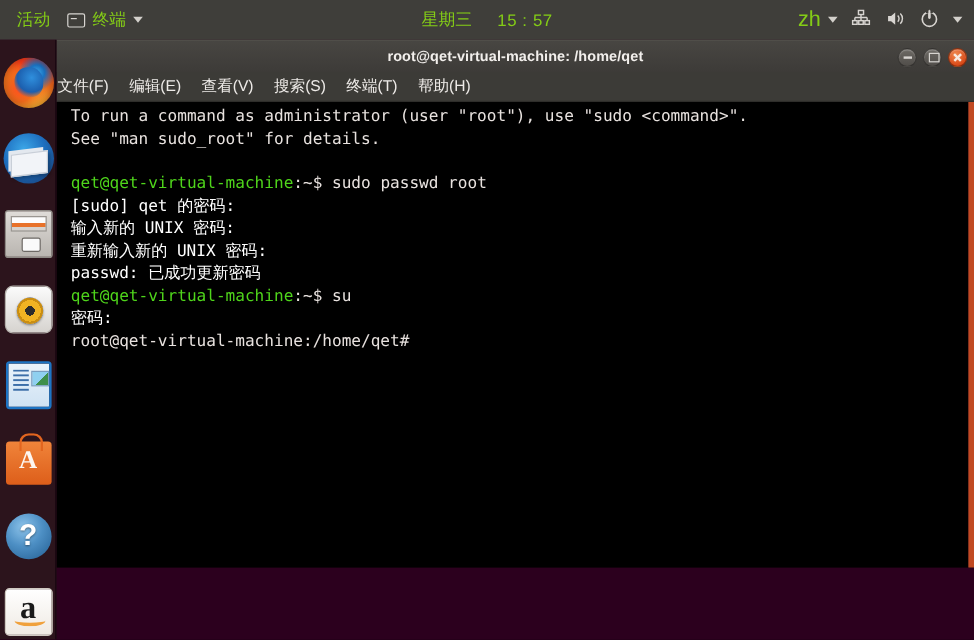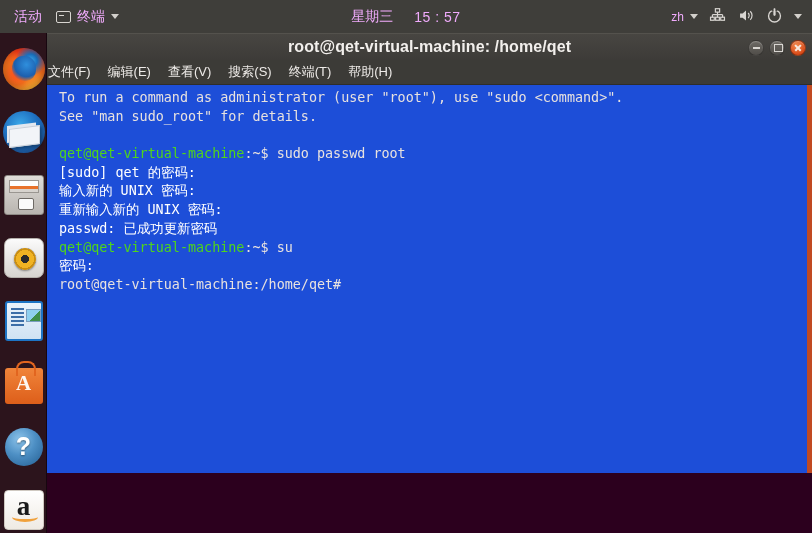--- a/index.html
+++ b/index.html
@@ -14,21 +14,21 @@
     width: 812px; height: 533px;
     background: #2c001e;
   }
 
   
   #topbar {
     position: absolute; left: 0; top: 0;
     width: 812px; height: 33px;
     background: #3f3e3a;
     display: flex; align-items: center;
-    color: #f0abfc;
+    color: #84cc16;
     font-size: 14px;
     z-index: 40;
   }
   #topbar .tb-left { display: flex; align-items: center; padding-left: 14px; gap: 14px; }
   #topbar .tb-item { display: flex; align-items: center; gap: 6px; cursor: default; }
   #topbar .tb-center {
     position: absolute; left: 0; right: 0; top: 0; height: 33px;
     display: flex; align-items: center; justify-content: center;
     gap: 7px; pointer-events: none;
   }
@@ -51,21 +51,21 @@
     border: 1.6px solid #d8d5d1;
     border-radius: 2px;
     position: relative;
     display: inline-block;
   }
   .term-mini-icon::after {
     content: "";
     position: absolute; left: 2px; top: 3px;
     width: 5px; height: 1.6px; background: #d8d5d1;
   }
-  .lang-label { font-size: 12px; }
+  .lang-label { font-size: 18px; }
 
   
   #dock {
     position: absolute; left: 0; top: 33px;
     width: 47px; height: 500px;
     background: rgba(44,22,28,0.92);
     border-right: 1px solid #17060f;
     z-index: 35;
     padding-top: 4px;
   }
@@ -243,21 +243,21 @@
     background: linear-gradient(#49474490, #3d3b38);
     background-color: #46443f;
     display: flex; align-items: center;
     position: relative;
     border-top: 1px solid #54524d;
   }
   #titlebar .title-text {
     flex: 1;
     text-align: center;
     color: #f2efec;
-    font-size: 16px;
+    font-size: 12px;
     font-weight: bold;
     letter-spacing: 0.1px;
   }
   .winbtns {
     position: absolute; right: 6px; top: 0; height: 27px;
     display: flex; align-items: center; gap: 5px;
   }
   .wbtn {
     width: 16px; height: 16px; border-radius: 50%;
     position: relative;
@@ -292,21 +292,21 @@
   }
   #menubar .menu-item {
     color: #eeebe8;
     font-size: 13px;
     cursor: default;
   }
 
   #termbody {
     position: relative;
     height: 388px;
-    background: #1d4ed8;
+    background: #000000;
     overflow: hidden;
   }
   #termtext {
     padding: 4px 0 0 12px;
     font-family: "DejaVu Sans Mono", "Liberation Mono", monospace;
     font-size: 13.4px;
     line-height: 18.7px;
     white-space: pre;
     color: #e8e2df;
   }

